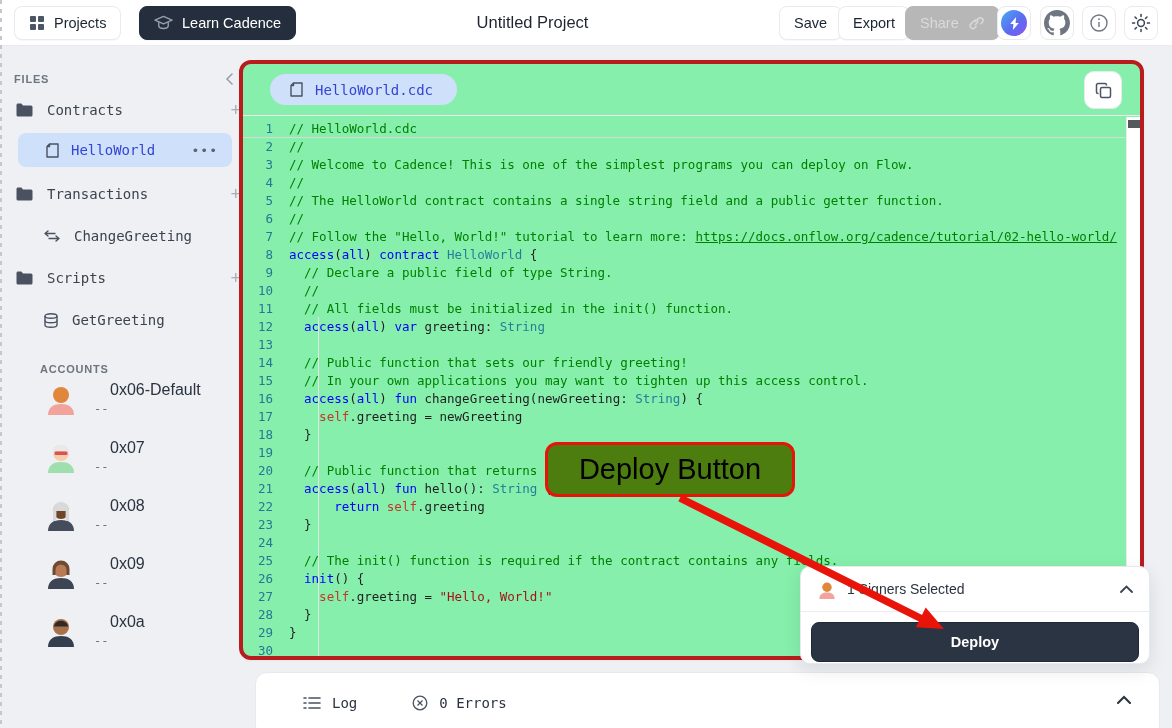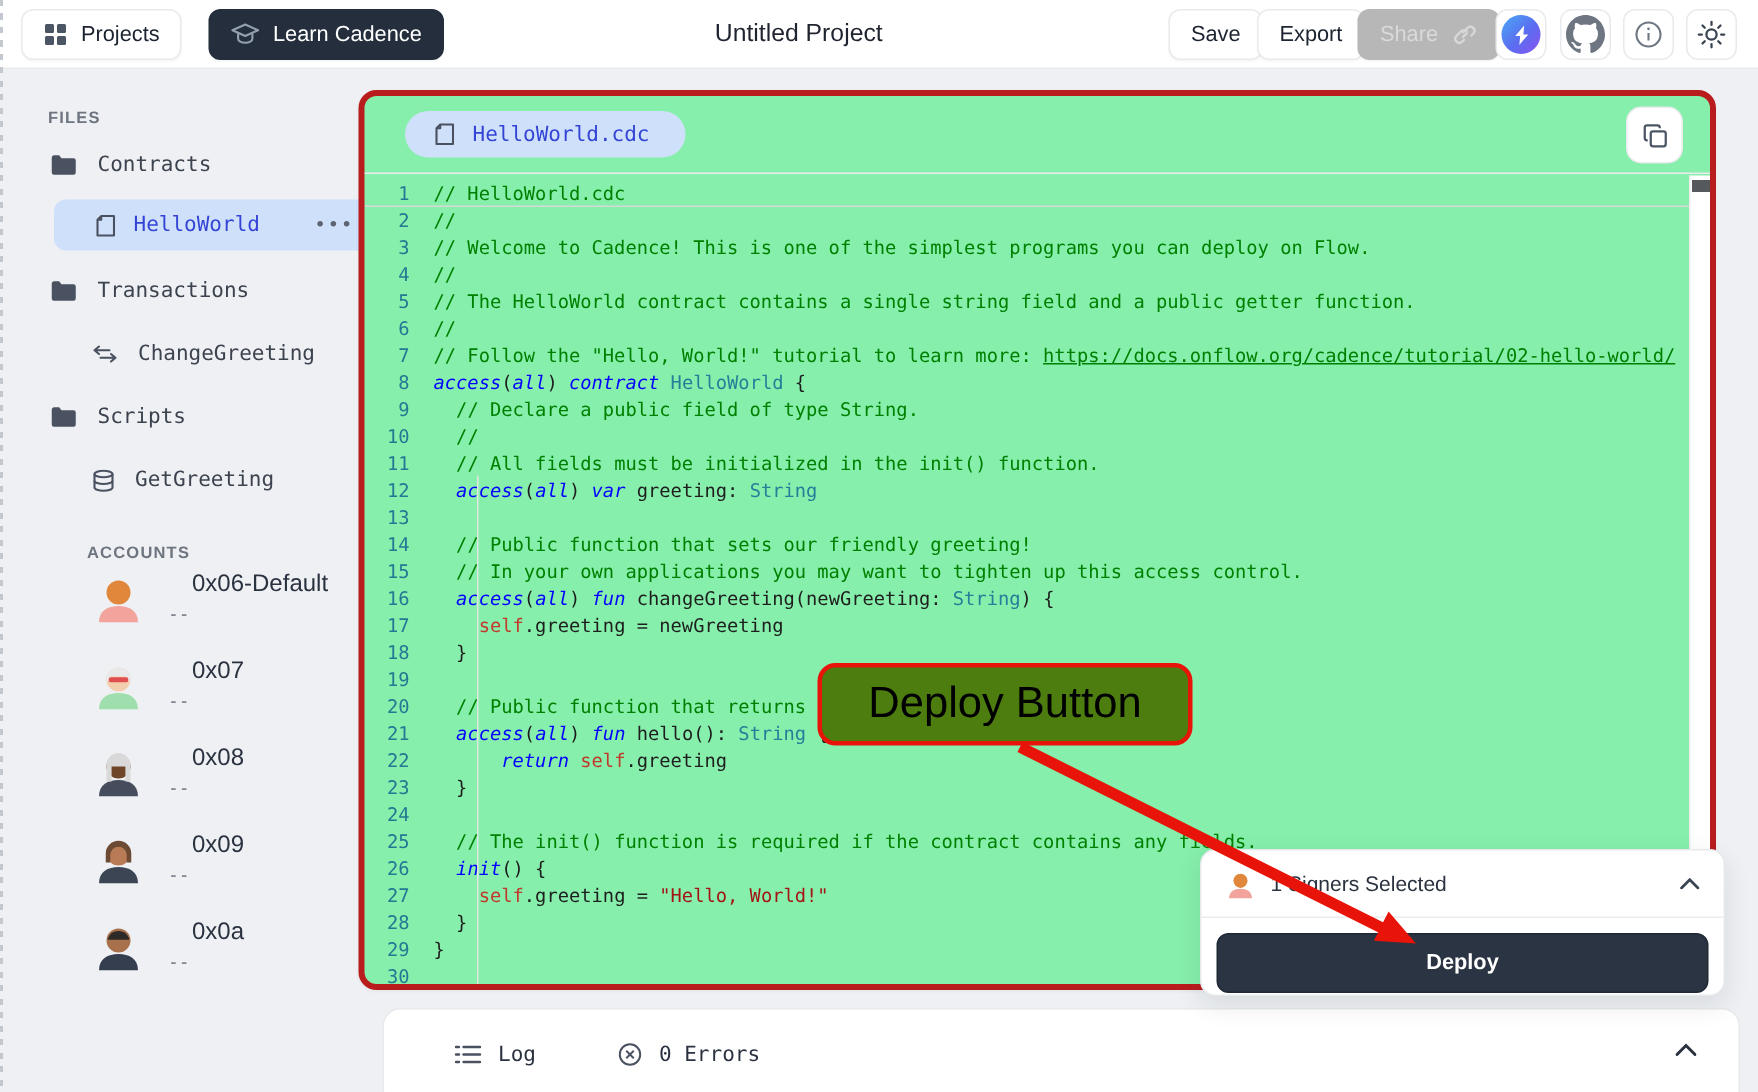--- a/index.html
+++ b/index.html
@@ -27,21 +27,21 @@
   .btn-share { left:905px; background:#b7b7b7; border-color:#b7b7b7; color:#dadada; cursor:default; }
   .icon-btn { position:absolute; top:6px; width:34px; height:34px; background:#fff;
     border:1px solid #e8eaed; border-radius:8px; display:flex; align-items:center; justify-content:center;
     cursor:pointer; }
   .ib-1{left:997px;} .ib-2{left:1040px;} .ib-3{left:1082px;} .ib-4{left:1124px;}
   .grad-circle { width:26px; height:26px; border-radius:50%;
     background:linear-gradient(135deg,#4aa9f5 0%,#5b6cf0 55%,#8a55f0 100%);
     display:flex; align-items:center; justify-content:center; }
 
   
-  .sidebar { position:absolute; left:18px; top:46px; width:255px; bottom:0; z-index:5;text-decoration:underline; }
+  .sidebar { position:absolute; left:0; top:46px; width:255px; bottom:0; z-index:5;text-decoration:underline; }
   .side-hd { position:absolute; left:14px; right:20px; display:flex; justify-content:space-between;
     align-items:center; font-size:11px; font-weight:700; letter-spacing:.8px; color:#6e7580; }
   .hd-files { top:27px; }
   .hd-accounts { top:317px; left:40px; }
   .srow { position:absolute; left:16px; right:14px; height:24px; display:flex; align-items:center;
     gap:14px; font-family:"DejaVu Sans Mono", monospace; font-size:14px; color:#3c434f; cursor:pointer; }
   .srow .grow { flex:1; }
   .plus { color:#a6adb8; font-size:18px; font-family:"Liberation Sans",sans-serif; }
   .r-contracts{top:52px;} .r-transactions{top:136px;} .r-scripts{top:220px;}
   .r-change{top:178px; left:44px;} .r-get{top:262px; left:44px;}
@@ -63,21 +63,21 @@
   .tab-pill { position:absolute; left:27px; top:10px; height:31px; background:#cfe0fb; border-radius:16px;
     display:flex; align-items:center; gap:12px; padding:0 24px 0 20px;
     font-family:"DejaVu Sans Mono", monospace; font-size:14px; color:#3444d5; cursor:pointer; }
   .copy-btn { position:absolute; right:18px; top:7px; width:38px; height:38px; border:1px solid #e9eaec;
     border-radius:10px; background:#fff; display:flex; align-items:center; justify-content:center; cursor:pointer; }
   .code-wrap { position:relative; height:547px; padding-top:4px; cursor:text; }
   .line { display:flex; height:18px; font-family:"DejaVu Sans Mono", monospace; font-size:12.5px;
     line-height:18px; white-space:pre; }
   .line.current { box-shadow: inset 0 -1px 0 #d8d8d8; }
   .ln { width:46px; text-align:right; padding-right:16px; color:#237893; flex:0 0 auto; }
-  .tok-cm{color:#008000;} .tok-kw{color:#0000ff;font-style:italic;} .tok-ty{color:#267f99;}
+  .tok-cm{color:#008000;} .tok-kw{color:#0000ff;} .tok-ty{color:#267f99;}
   .tok-sf{color:#c0392b;} .tok-st{color:#a31515;} .tok-pl{color:#1e1e1e;}
   .tok-lk{color:#008000; text-decoration:underline; cursor:pointer;}
   .indent-guide { position:absolute; left:75px; top:201px; height:360px; width:1px; background:#e4e4e4; }
   .ed-scroll { position:absolute; right:0; top:53px; bottom:0; width:14px; border-left:1px solid #ececec;
     background:#fff; cursor:pointer; }
   .ed-thumb { position:absolute; left:1px; top:3px; width:12px; height:8px; background:#55595e; }
 
   
   .log-card { position:absolute; left:255px; top:672px; width:905px; height:66px; background:#fff;
     border:1px solid #e7e9ec; border-radius:12px; z-index:10; }

